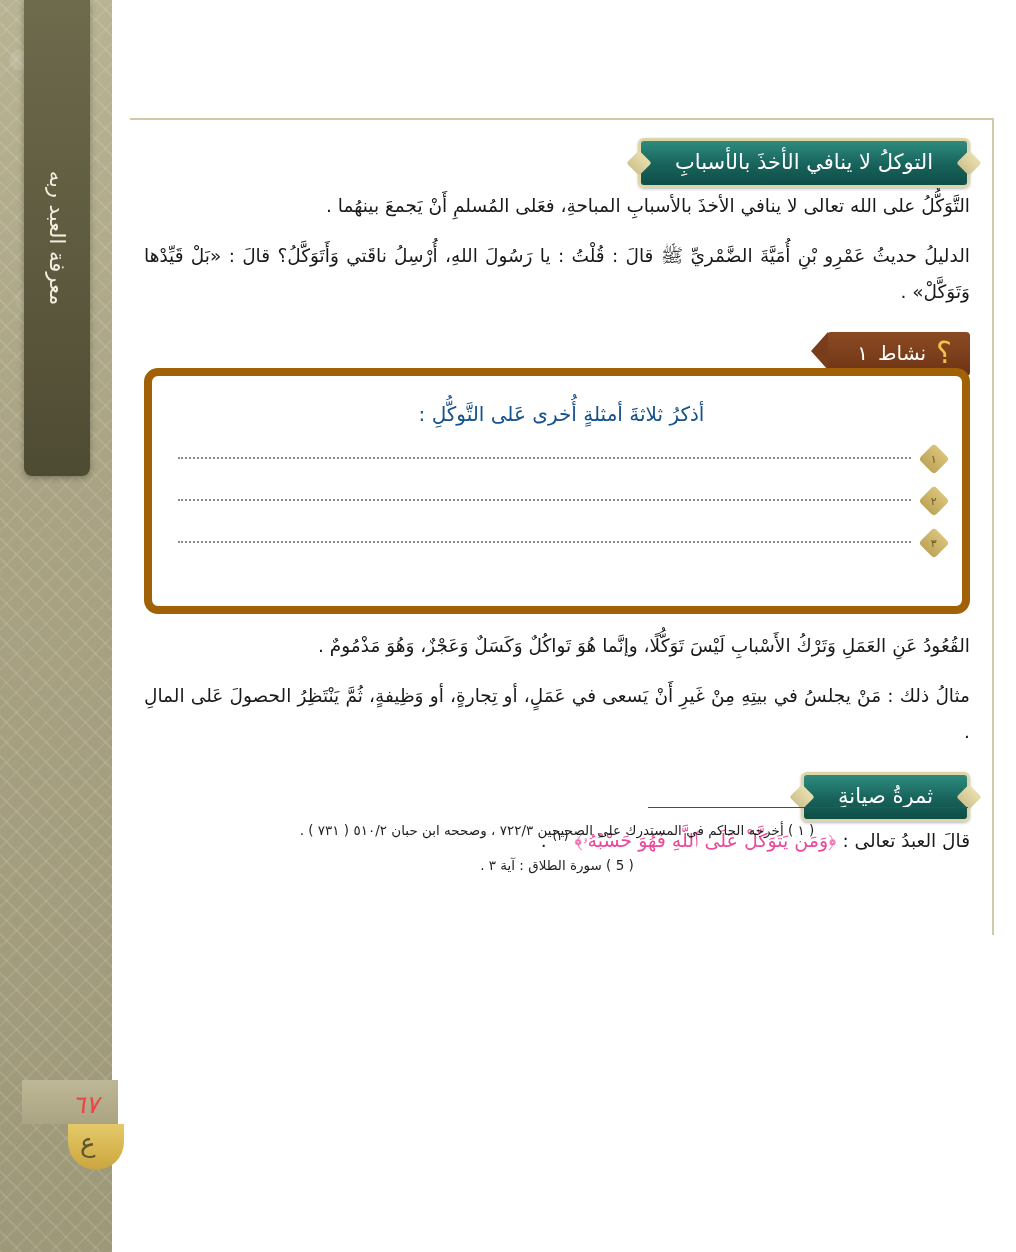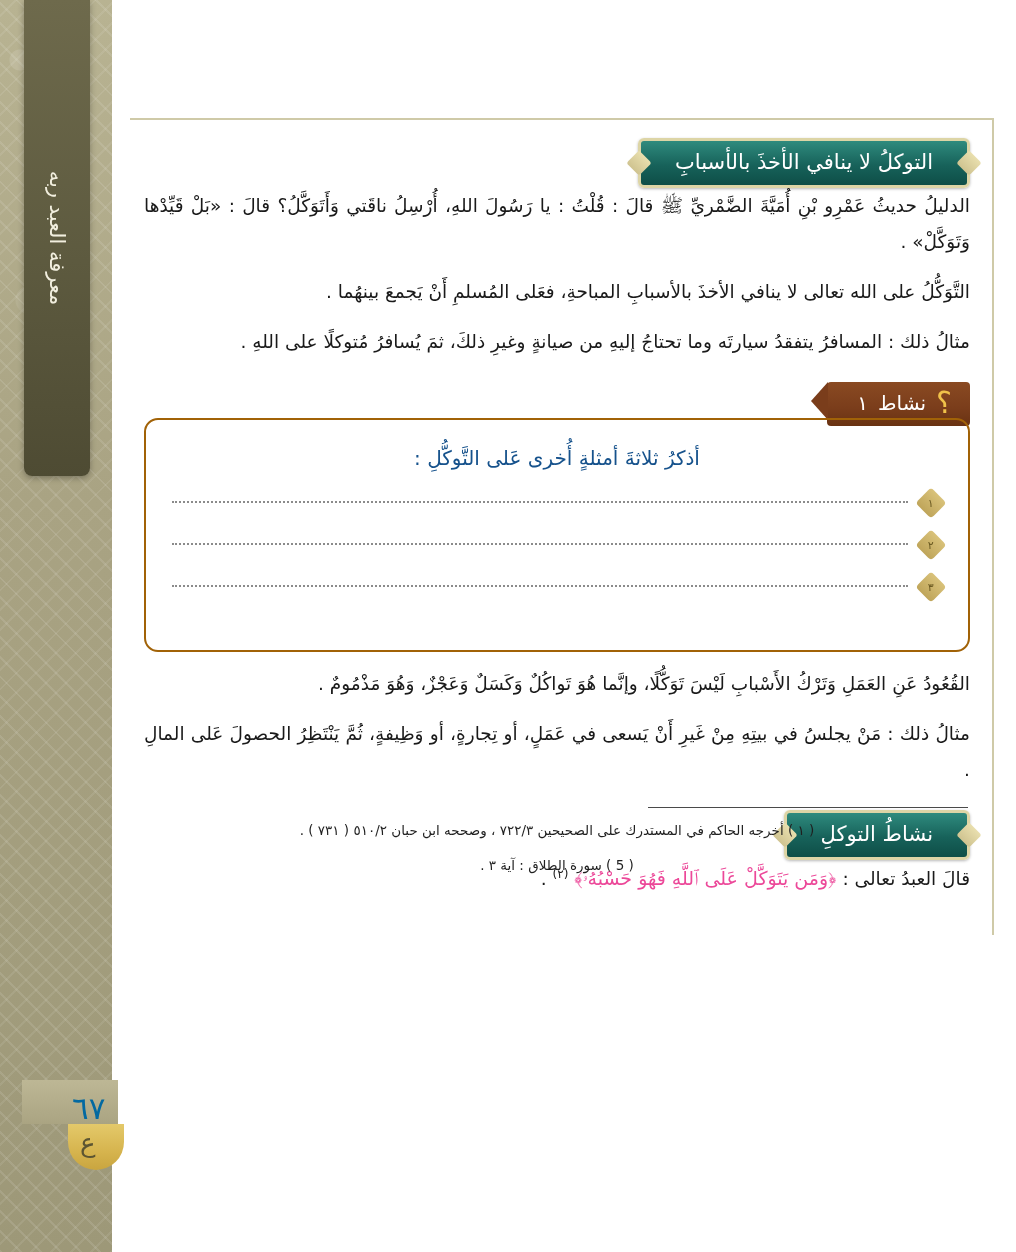--- a/index.html
+++ b/index.html
@@ -84,23 +84,24 @@
     left: 0;
     top: 0;
     width: 96px;
     height: 44px;
     background: linear-gradient(180deg, #bdb795 0%, #aaa482 100%);
   }
   .page-medallion .num {
     position: absolute;
     left: 50px;
     top: 10px;
-    color: #0369a1;
-    font-size: 31px;
-    direction: rtl;
+    color: #ef4444;
+    font-size: 25px;
+    direction: rtl;
+    font-style: italic;
   }
   .page-medallion .gold-arc {
     position: absolute;
     left: 46px;
     top: 44px;
     width: 56px;
     height: 46px;
     background: linear-gradient(180deg, #e4c96a 0%, #d6b44e 60%, #c9a53f 100%);
     border-bottom-right-radius: 40px;
     border-bottom-left-radius: 40px;
@@ -214,23 +215,23 @@
     border-right: 17px solid #7a3d1b;
   }
   .activity-qmark {
     font-size: 30px;
     color: #f0c24a;
     line-height: 1;
     margin-right: 2px;
   }
   .activity-box {
     margin: 0 0 6px 0;
-    border: 2px solid #a16207;
+    border: 8px solid #a16207;
     border-radius: 14px;
-    padding: 20px 26px 24px 26px;
+    padding: 20px 17px 24px 26px;
     min-height: 186px;
     position: relative;
     top: -8px;
   }
   .activity-prompt {
     text-align: center;
     color: #16528c;
     font-size: 20px;
     margin: 6px 0 22px 0;
   }
@@ -300,23 +301,22 @@
 </div>
 
 <div class="content">
   <div class="inner">
     <div class="body-pad">
 
       <div class="ribbon-wrap">
         <div class="ribbon">التوكلُ لا ينافي الأخذَ بالأسبابِ</div>
       </div>
 
+      <p class="para">التَّوَكُّلُ على الله تعالى لا ينافي الأخذَ بالأسبابِ المباحةِ، فعَلى المُسلمِ أَنْ يَجمعَ بينهُما .</p>
       <p class="para">الدليلُ حديثُ عَمْرِو بْنِ أُمَيَّةَ الضَّمْريِّ ﷺ قالَ : قُلْتُ : يا رَسُولَ اللهِ، أُرْسِلُ ناقَتي وَأَتَوَكَّلُ؟ قالَ : «بَلْ قَيِّدْها وَتَوَكَّلْ» .</p>
-      <p class="para">التَّوَكُّلُ على الله تعالى لا ينافي الأخذَ بالأسبابِ المباحةِ، فعَلى المُسلمِ أَنْ يَجمعَ بينهُما .</p>
-      <p class="para">مثالُ ذلك : المسافرُ يتفقدُ سيارتَه وما تحتاجُ إليهِ من صيانةٍ وغيرِ ذلكَ، ثمَ يُسافرُ مُتوكلًا على اللهِ .</p>
 
       <div class="activity-head-row">
         <div class="activity-tag">
           <span class="activity-qmark">؟</span>
           <span>نشاط</span>
           <span>١</span>
         </div>
       </div>
 
       <div class="activity-box">
@@ -340,21 +340,21 @@
             </div>
           <div class="dots"></div>
         </div>
       </div>
 
 
       <p class="para">القُعُودُ عَنِ العَمَلِ وَتَرْكُ الأَسْبابِ لَيْسَ تَوَكُّلًا، وإنَّما هُوَ تَواكُلٌ وَكَسَلٌ وَعَجْزٌ، وَهُوَ مَذْمُومٌ .</p>
       <p class="para">مثالُ ذلك : مَنْ يجلسُ في بيتِهِ مِنْ غَيرِ أَنْ يَسعى في عَمَلٍ، أو تِجارةٍ، أو وَظِيفةٍ، ثُمَّ يَنْتَظِرُ الحصولَ عَلى المالِ .</p>
 
       <div class="ribbon-wrap" style="margin-top:22px;">
-        <div class="ribbon">نشاطُ التوكلِ</div>
+        <div class="ribbon">ثمرةُ صيانةِ</div>
       </div>
 
 
       <p class="para">
         <span>قالَ العبدُ تعالى :</span>
         <span class="ayah">﴿وَمَن يَتَوَكَّلْ عَلَى ٱللَّهِ فَهُوَ حَسْبُهُۥ﴾</span>
         <span class="sup">(٢)</span> .
       </p>
     </div>
 

